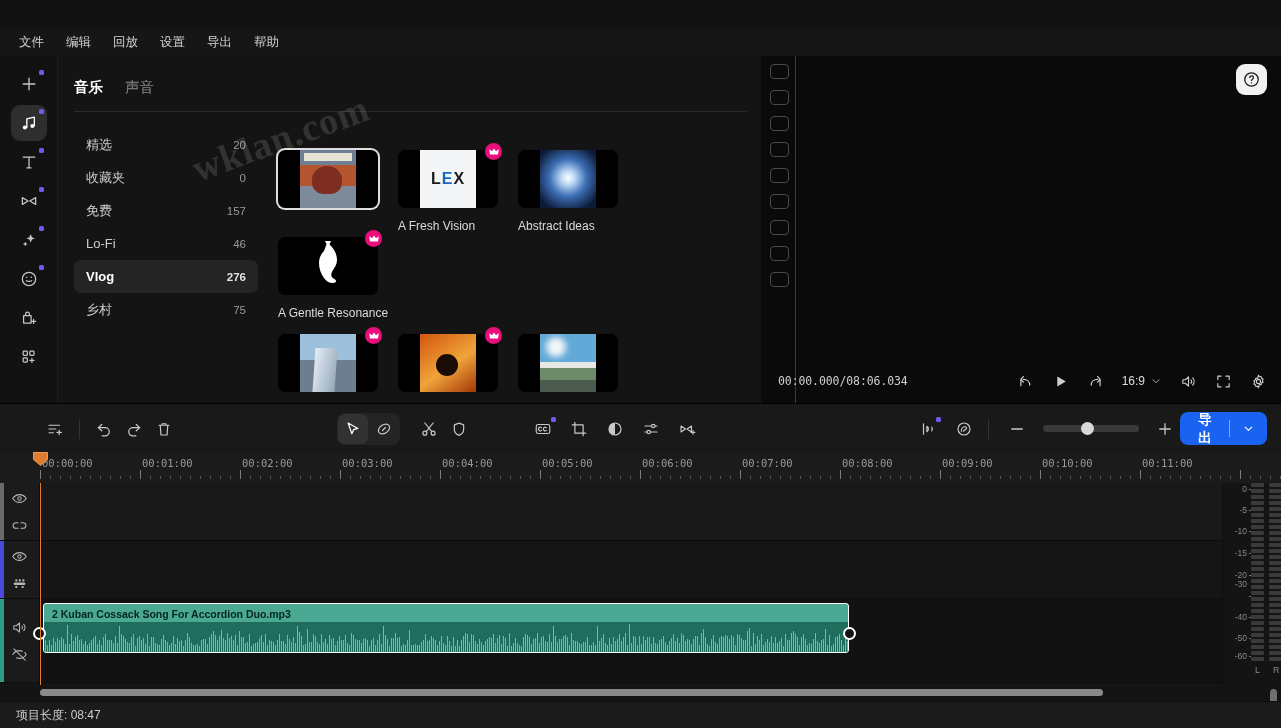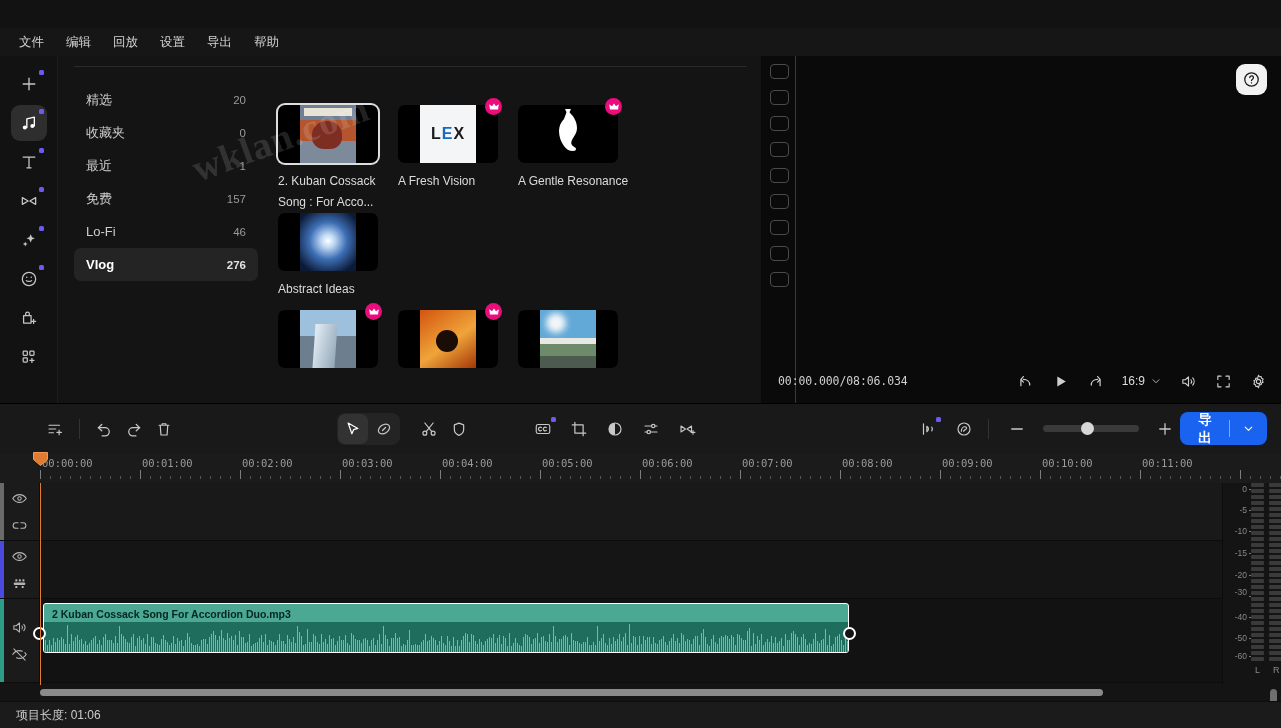--- a/index.html
+++ b/index.html
@@ -360,105 +360,108 @@
       <svg viewBox="0 0 24 24" fill="none" stroke="currentColor" stroke-width="1.5">
           <rect x="5" y="5" width="5" height="5" rx="1"></rect>
           <rect x="13" y="5" width="5" height="5" rx="1"></rect>
           <rect x="5" y="13" width="5" height="5" rx="1"></rect>
           <path d="M15.5 13.5v5M13 16h5" stroke-linecap="round"></path>
         </svg>
     </div>
   </div>
 
   <div class="panel">
+    <div class="panel-tabs">
+      <div class="ptab active">音乐</div>
+      <div class="ptab">声音</div>
+    </div>
     <div class="panel-divider"></div>
     <div class="panel-body">
 
       <div class="cats">
         <div class="cat">
           <span>精选</span>
           <span class="count">20</span>
         </div>
         <div class="cat">
           <span>收藏夹</span>
           <span class="count">0</span>
-        </div>
-        <div class="cat">
-          <span>最近</span>
-          <span class="count">1</span>
         </div>
         <div class="cat">
           <span>免费</span>
           <span class="count">157</span>
         </div>
         <div class="cat">
           <span>Lo-Fi</span>
           <span class="count">46</span>
         </div>
         <div class="cat active">
           <span>Vlog</span>
           <span class="count">276</span>
         </div>
+        <div class="cat">
+          <span>乡村</span>
+          <span class="count">75</span>
+        </div>
       </div>
 
       <div class="results">
 
         <div class="grid">
 
           <div class="card">
             <div class="thumb-wrap">
               <div class="thumb selected">
                 <div class="thumb-inner art-kuban"></div>
               </div>
             </div>
-            <div class="card-title">2. Kuban Cossack Song : For Acco...</div>
           </div>
 
           <div class="card">
             <div class="thumb-wrap">
               <div class="thumb">
                 <div class="thumb-inner art-lex">
                     <span class="lex-text">L<b>E</b>X</span>
                   </div>
               </div>
               <div class="crown">
                 <svg viewBox="0 0 24 20">
                     <path d="M2 16h20l2-13-7 5-5-7-5 7-7-5z"></path>
                   </svg>
               </div>
             </div>
             <div class="card-title">A Fresh Vision</div>
+          </div>
+
+          <div class="card">
+            <div class="thumb-wrap">
+              <div class="thumb">
+                <div class="thumb-inner art-abstract"></div>
+              </div>
+            </div>
+            <div class="card-title">Abstract Ideas</div>
           </div>
 
           <div class="card">
             <div class="thumb-wrap">
               <div class="thumb">
                 <div class="thumb-inner art-cat">
                   <svg viewBox="0 0 34 50">
                       <path d="M16 2c-1 3-2 5-3 8-3 3-5 7-5 12 0 6 2 11 5 15 2 3 5 5 9 5 2 0 3-1 3-2 0-2-3-2-4-4-1-1-1-3 0-5 2-4 5-7 5-12 0-6-3-11-6-14-1-1-2-2-2-3z"></path>
                       <path d="M14 0l3 6 3-6z"></path>
                     </svg>
                 </div>
               </div>
               <div class="crown">
                 <svg viewBox="0 0 24 20">
                     <path d="M2 16h20l2-13-7 5-5-7-5 7-7-5z"></path>
                   </svg>
               </div>
             </div>
             <div class="card-title">A Gentle Resonance</div>
-          </div>
-
-          <div class="card">
-            <div class="thumb-wrap">
-              <div class="thumb">
-                <div class="thumb-inner art-abstract"></div>
-              </div>
-            </div>
-            <div class="card-title">Abstract Ideas</div>
           </div>
 
           <div style="height:10px;width:100%"></div>
 
           <div class="card">
             <div class="thumb-wrap">
               <div class="thumb">
                 <div class="thumb-inner art-city"></div>
               </div>
               <div class="crown">
@@ -1335,21 +1338,21 @@
         <div class="mlabel" style="top: 1px;">0</div>
         <div class="mdot" style="top: 6px;"></div>
         <div class="mlabel" style="top: 22px;">-5</div>
         <div class="mdot" style="top: 27px;"></div>
         <div class="mlabel" style="top: 43px;">-10</div>
         <div class="mdot" style="top: 48px;"></div>
         <div class="mlabel" style="top: 65px;">-15</div>
         <div class="mdot" style="top: 70px;"></div>
         <div class="mlabel" style="top: 87px;">-20</div>
         <div class="mdot" style="top: 92px;"></div>
-        <div class="mlabel" style="top: 104px;">-30</div>
+        <div class="mlabel" style="top: 96px;">-30</div>
         <div class="mdot" style="top: 113px;"></div>
         <div class="mlabel" style="top: 129px;">-40</div>
         <div class="mdot" style="top: 134px;"></div>
         <div class="mlabel" style="top: 150px;">-50</div>
         <div class="mdot" style="top: 155px;"></div>
         <div class="mlabel" style="top: 168px;">-60</div>
         <div class="mdot" style="top: 173px;"></div>
       </div>
     <div class="mcol l" id="mcol-l">
         <div class="mseg"></div>
@@ -1418,16 +1421,16 @@
     <div class="mch l">L</div>
     <div class="mch r">R</div>
   </div>
 
   <div class="hscroll">
     <div class="hscroll-thumb"></div>
   </div>
   <div class="vscroll-thumb"></div>
 
   <div class="status">
-    <span>项目长度: 01:06</span>
+    <span>项目长度: 08:47</span>
   </div>
 
 </div>
 
 </body></html>

